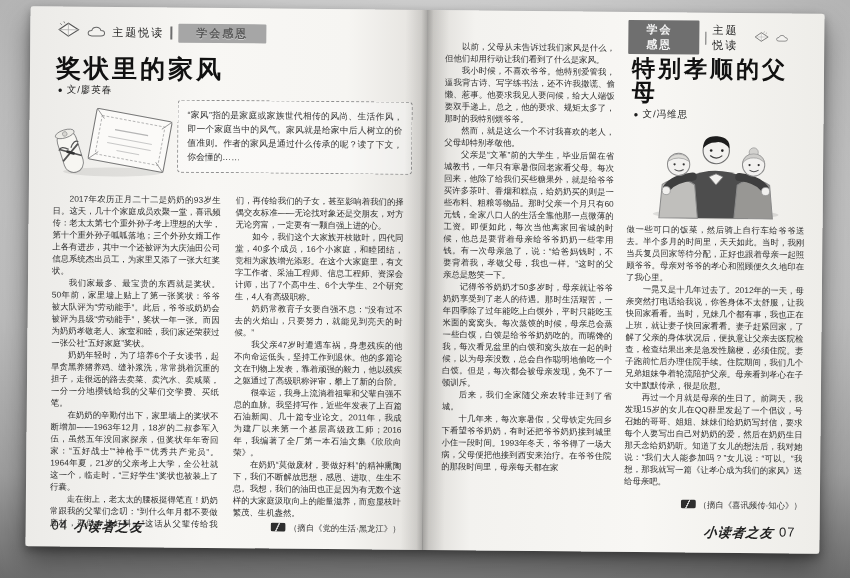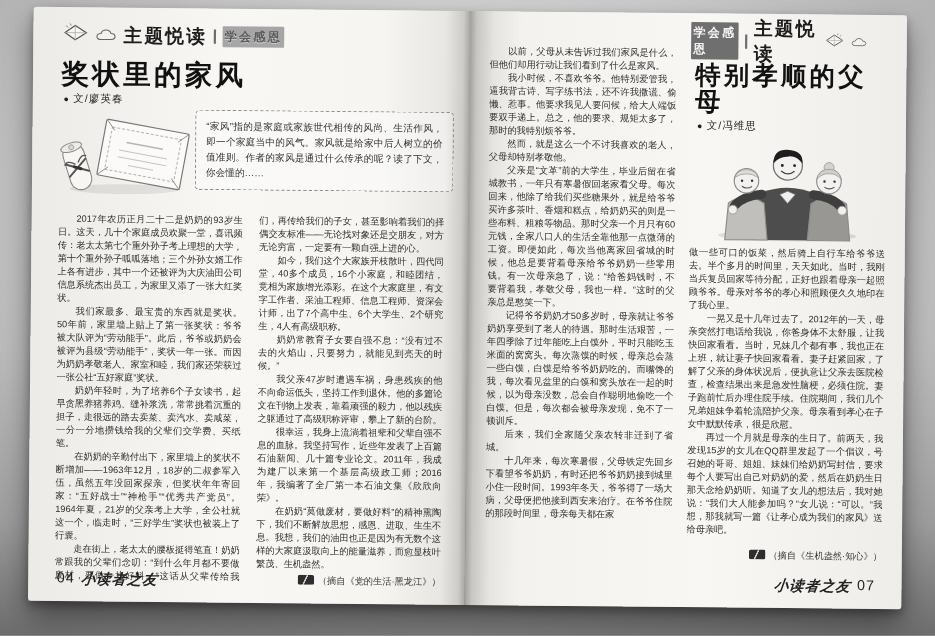--- a/index.html
+++ b/index.html
@@ -13,23 +13,23 @@
     background:linear-gradient(90deg,rgba(0,0,0,0) 0%,rgba(0,0,0,0.10) 36%,rgba(0,0,0,0.26) 50%,rgba(0,0,0,0.10) 64%,rgba(0,0,0,0) 100%);
     pointer-events:none;z-index:5;}
   .page{width:50%;position:relative;overflow:hidden;}
   .page-left{background:linear-gradient(90deg,#ecebe8 0%,#f8f7f4 45%,#f6f5f2 80%,#e3e1dd 100%);border-radius:3px 0 0 3px;}
   .page-right{background:linear-gradient(90deg,#dbd9d5 0%,#f3f2ef 12%,#f8f7f4 55%,#eeede9 100%);border-radius:0 3px 3px 0;}
 
   
   .hdr{display:flex;align-items:center;gap:6px;height:22px;}
   .hdr-left{margin:14px 0 0 26px;}
   .hdr-right{margin:14px 18px 0 0;justify-content:flex-end;}
-  .hdr .section{font-weight:700;font-size:17px;letter-spacing:2px;color:#1c1c1c;}
+  .hdr .section{font-weight:400;font-size:11px;letter-spacing:2px;color:#1c1c1c;}
   .hdr .div{width:2px;height:13px;background:#6d6d6d;}
-  .badge{font-size:11px;font-weight:700;letter-spacing:2px;padding:2px 2px;border-radius:1px;}
+  .badge{font-size:11px;font-weight:700;letter-spacing:2px;padding:2px 18px;border-radius:1px;}
   .badge-light{background:#a6a6a6;color:#5a5a5a;text-shadow:0 1px 0 rgba(255,255,255,0.4);}
   .badge-dark{background:#6f6f6f;color:#f4f4f4;}
   .hdr svg{display:block;}
 
   
   .title{font-weight:900;color:#111;letter-spacing:3px;line-height:1.05;}
   .title-left{font-size:25px;margin:12px 0 3px 26px;}
   .title-right{font-size:23px;margin:8px 0 2px 4px;}
   .author{font-size:9.5px;color:#1e1e1e;letter-spacing:1px;display:flex;align-items:center;gap:3px;}
   .author-left{margin:2px 0 2px 28px;}
@@ -201,21 +201,21 @@
             <circle cx="117" cy="40" r="1.1" fill="#333"></circle>
           <path d="M108 45 Q112 48 117 45" stroke="#555" stroke-width="1" fill="none"></path>
         </svg>
 
         <div class="rp-text2 artext">
           <p class="noind">做一些可口的饭菜，然后骑上自行车给爷爷送去。半个多月的时间里，天天如此。当时，我刚当兵复员回家等待分配，正好也跟着母亲一起照顾爷爷。母亲对爷爷的孝心和照顾便久久地印在了我心里。</p>
           <p>一晃又是十几年过去了。2012年的一天，母亲突然打电话给我说，你爸身体不太舒服，让我快回家看看。当时，兄妹几个都有事，我也正在上班，就让妻子快回家看看。妻子赶紧回家，了解了父亲的身体状况后，便执意让父亲去医院检查，检查结果出来是急发性脑梗，必须住院。妻子跑前忙后办理住院手续。住院期间，我们几个兄弟姐妹争着轮流陪护父亲。母亲看到孝心在子女中默默传承，很是欣慰。</p>
           <p>再过一个月就是母亲的生日了。前两天，我发现15岁的女儿在QQ群里发起了一个倡议，号召她的哥哥、姐姐、妹妹们给奶奶写封信，要求每个人要写出自己对奶奶的爱，然后在奶奶生日那天念给奶奶听。知道了女儿的想法后，我对她说：“我们大人能参加吗？”女儿说：“可以。”我想，那我就写一篇《让孝心成为我们的家风》送给母亲吧。</p>
         </div>
 
-        <p class="artext attr" style="margin:2px 0 0 0;"><span class="stamp"></span><span>（摘自《生机盎然·知心》）</span></p>
+        <p class="artext attr" style="margin:2px 0 0 0;"><span class="stamp"></span><span>（摘自《喜讯频传·知心》）</span></p>
       </div>
     </div>
 
     <div class="footer footer-right">
       <span class="logo">小读者之友</span>
       <span class="pagenum">07</span>
     </div>
   </div>
 </div>
 

